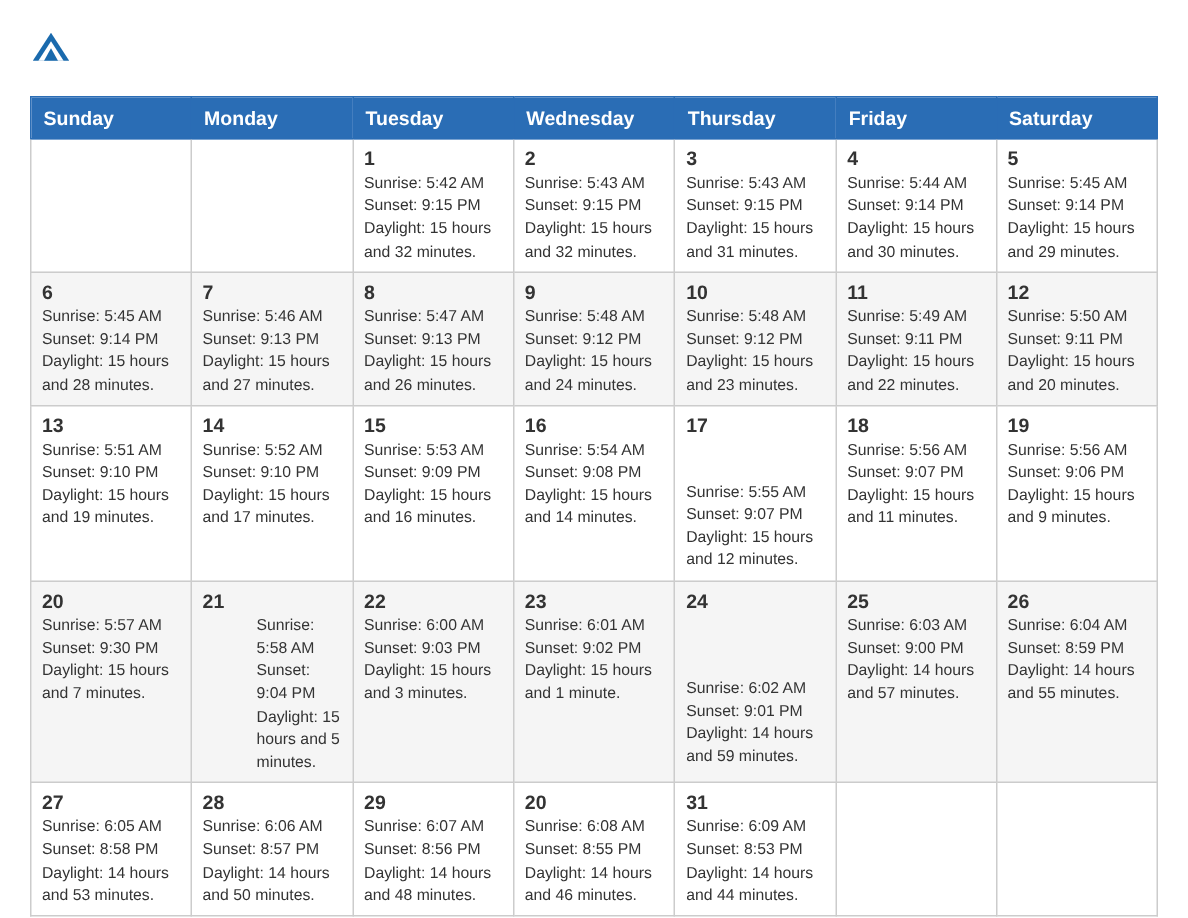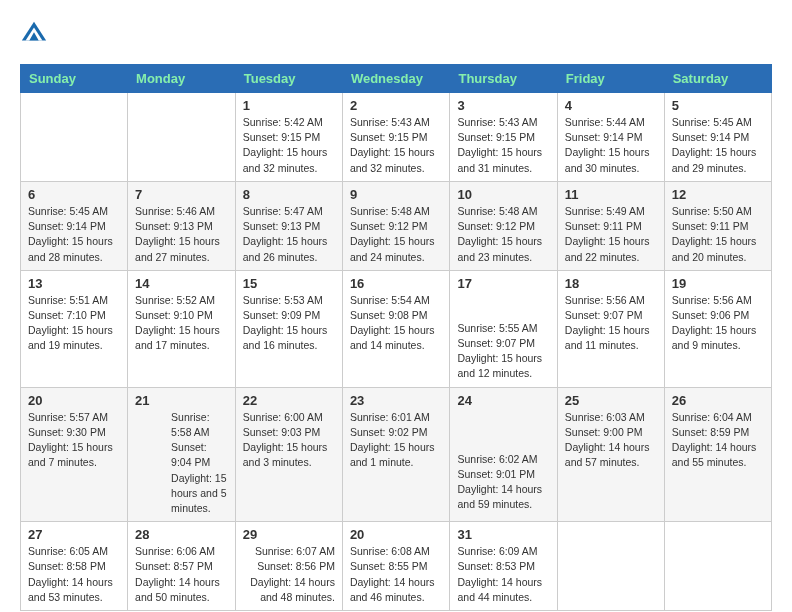--- a/index.html
+++ b/index.html
@@ -52,21 +52,21 @@
       font-size: 15px;
       color: #555;
     }
     .calendar {
       width: 100%;
       border-collapse: collapse;
       border: 1px solid #ccc;
     }
     .calendar th {
       background-color: #2a6db5;
-      color: #86efac;
+      color: #ffffff;
       text-align: left;
       padding: 6px 8px;
       font-size: 13px;
       border: 1px solid #2a6db5;
     }
     .calendar td {
       vertical-align: top;
       padding: 5px 7px;
       border: 1px solid #ccc;
       width: 108px;
@@ -201,21 +201,21 @@
           <div class="day-num">12</div>
           <div class="day-detail" style="white-space: pre-line;">Sunrise: 5:50 AM
 Sunset: 9:11 PM
 Daylight: 15 hours and 20 minutes.</div>
         </td>
       </tr>
       <tr>
         <td>
           <div class="day-num">13</div>
           <div class="day-detail" style="white-space: pre-line;">Sunrise: 5:51 AM
-Sunset: 7:10 PM
+Sunset: 9:10 PM
 Daylight: 15 hours and 19 minutes.</div>
         </td>
         <td>
           <div class="day-num">14</div>
           <div class="day-detail" style="white-space: pre-line;">Sunrise: 5:52 AM
 Sunset: 9:10 PM
 Daylight: 15 hours and 17 minutes.</div>
         </td>
         <td>
           <div class="day-num">15</div>
@@ -300,21 +300,21 @@
 Daylight: 14 hours and 53 minutes.</div>
         </td>
         <td>
           <div class="day-num">28</div>
           <div class="day-detail" style="white-space: pre-line;">Sunrise: 6:06 AM
 Sunset: 8:57 PM
 Daylight: 14 hours and 50 minutes.</div>
         </td>
         <td>
           <div class="day-num">29</div>
-          <div class="day-detail" style="white-space: pre-line; text-align: right;">Sunrise: 6:07 AM
+          <div class="day-detail" style="white-space: pre-line;">Sunrise: 6:07 AM
 Sunset: 8:56 PM
 Daylight: 14 hours and 48 minutes.</div>
         </td>
         <td>
           <div class="day-num">20</div>
           <div class="day-detail" style="white-space: pre-line;">Sunrise: 6:08 AM
 Sunset: 8:55 PM
 Daylight: 14 hours and 46 minutes.</div>
         </td>
         <td>

